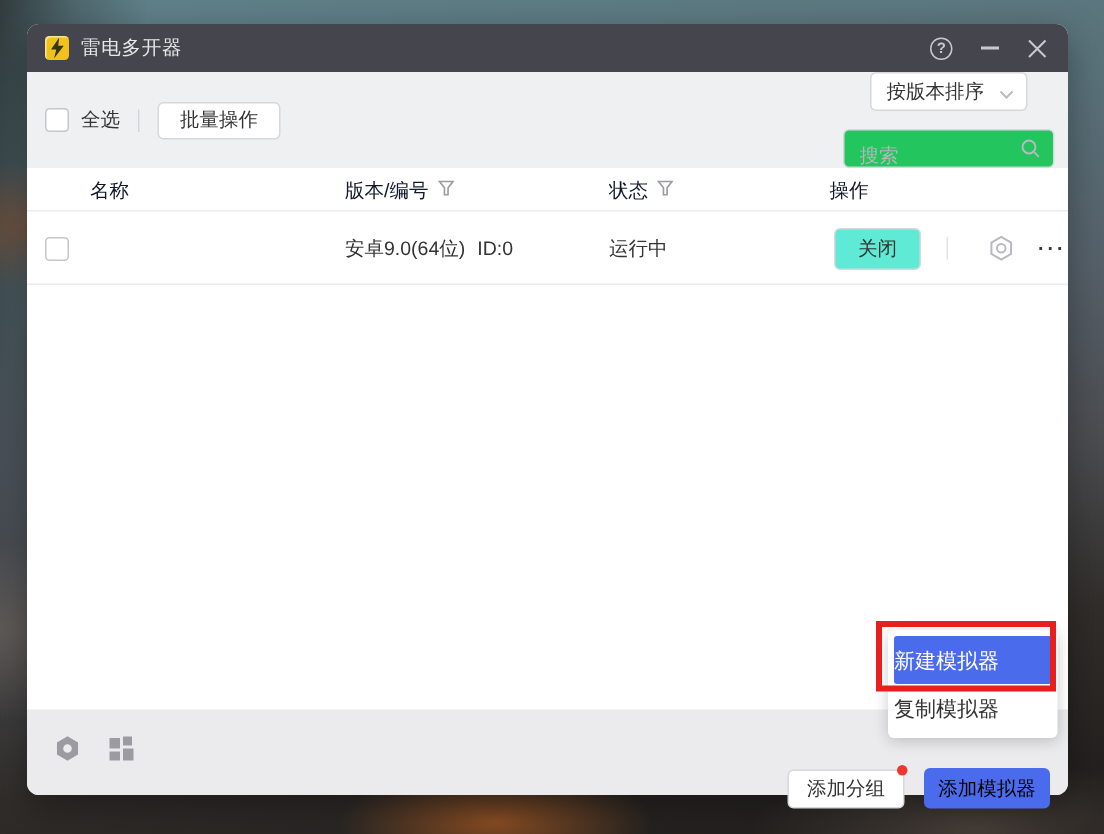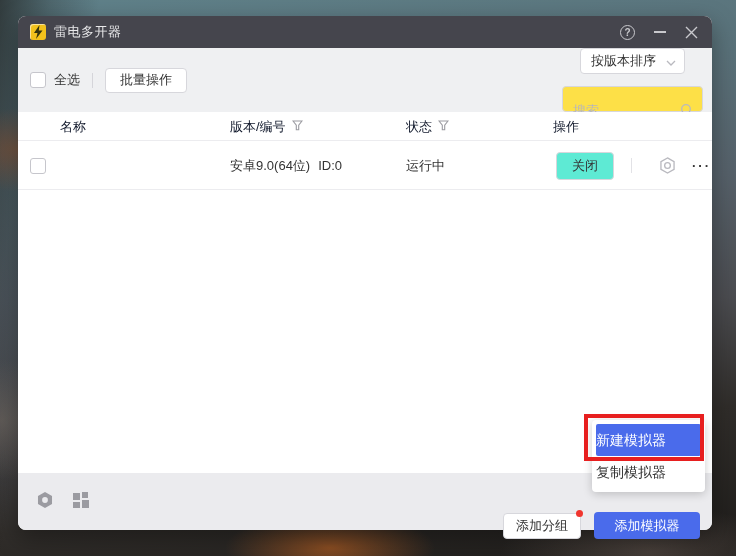--- a/index.html
+++ b/index.html
@@ -51,22 +51,22 @@
     font-size:13px; height:25px; padding:0 14px; display:flex; align-items:center; justify-content:center;
     font-family:"Liberation Sans", sans-serif;
   }
   .toolbar-right { margin-left:auto; display:flex; align-items:center; gap:12px;flex-direction:column; }
   .dropdown {
     width:105px; height:26px; background:#fff; border:1px solid #d7d7dc; border-radius:4px;
     display:flex; align-items:center; padding:0 8px 0 10px; font-size:13px; color:#333;
   }
   .dropdown .chev { margin-left:auto; }
   .searchbox {
-    width:141px; height:26px; background:#fde047; border:1px solid #d7d7dc; border-radius:4px;
-    display:flex; align-items:flex-start; padding:16px 8px 0 10px;
+    width:141px; height:26px; background:#22c55e; border:1px solid #d7d7dc; border-radius:4px;
+    display:flex; align-items:flex-end; padding:5px 8px 0 10px;
   }
   .searchbox input {
     border:none; outline:none; width:100%; font-size:13px; color:#333; background:transparent;
     font-family:"Liberation Sans", sans-serif;
   }
   .searchbox input::placeholder { color:#b6b6bc; }
 
   
   .content { position:absolute; left:0; top:96px; width:694px; height:361px; background:#fff; }
   .thead { position:relative; height:29px; border-bottom:1px solid #ececef; }
@@ -90,21 +90,21 @@
   .footerbar {
     position:absolute; left:0; bottom:0; width:694px; height:57px; background:#ebebee;
     border-radius:0 0 8px 8px; display:flex; align-items:center; padding:0 12px 0 18px;
   }
   .foot-icons { display:flex; align-items:center; gap:18px; }
   .foot-right { margin-left:auto; display:flex; align-items:center; gap:13px;margin-top:48px; }
   .btn-group { position:relative; width:78px; height:26px; background:#fff; border:1px solid #d7d7dc;
     border-radius:4px; font-size:13px; color:#333; display:flex; align-items:center; justify-content:center;
     font-family:"Liberation Sans", sans-serif; }
   .red-dot { position:absolute; right:-3px; top:-4px; width:7px; height:7px; border-radius:50%; background:#f0352e; }
-  .btn-primary { width:106px; height:27px; background:#4a6beb; border:none; border-radius:4px; color:#ffffff;
+  .btn-primary { width:84px; height:27px; background:#4a6beb; border:none; border-radius:4px; color:#000000;
     font-size:13px; display:flex; align-items:center; justify-content:center;
     font-family:"Liberation Sans", sans-serif; }
 
   
   .ctx-menu {
     position:absolute; left:592px; top:420px; width:113px; z-index:3;
     background:#fff; border-radius:4px; padding:4px; box-shadow:0 2px 10px rgba(0,0,0,.2);
   }
   .ctx-item { height:32px; line-height:32px; font-size:14px; color:#333;
     border-radius:2px; }

